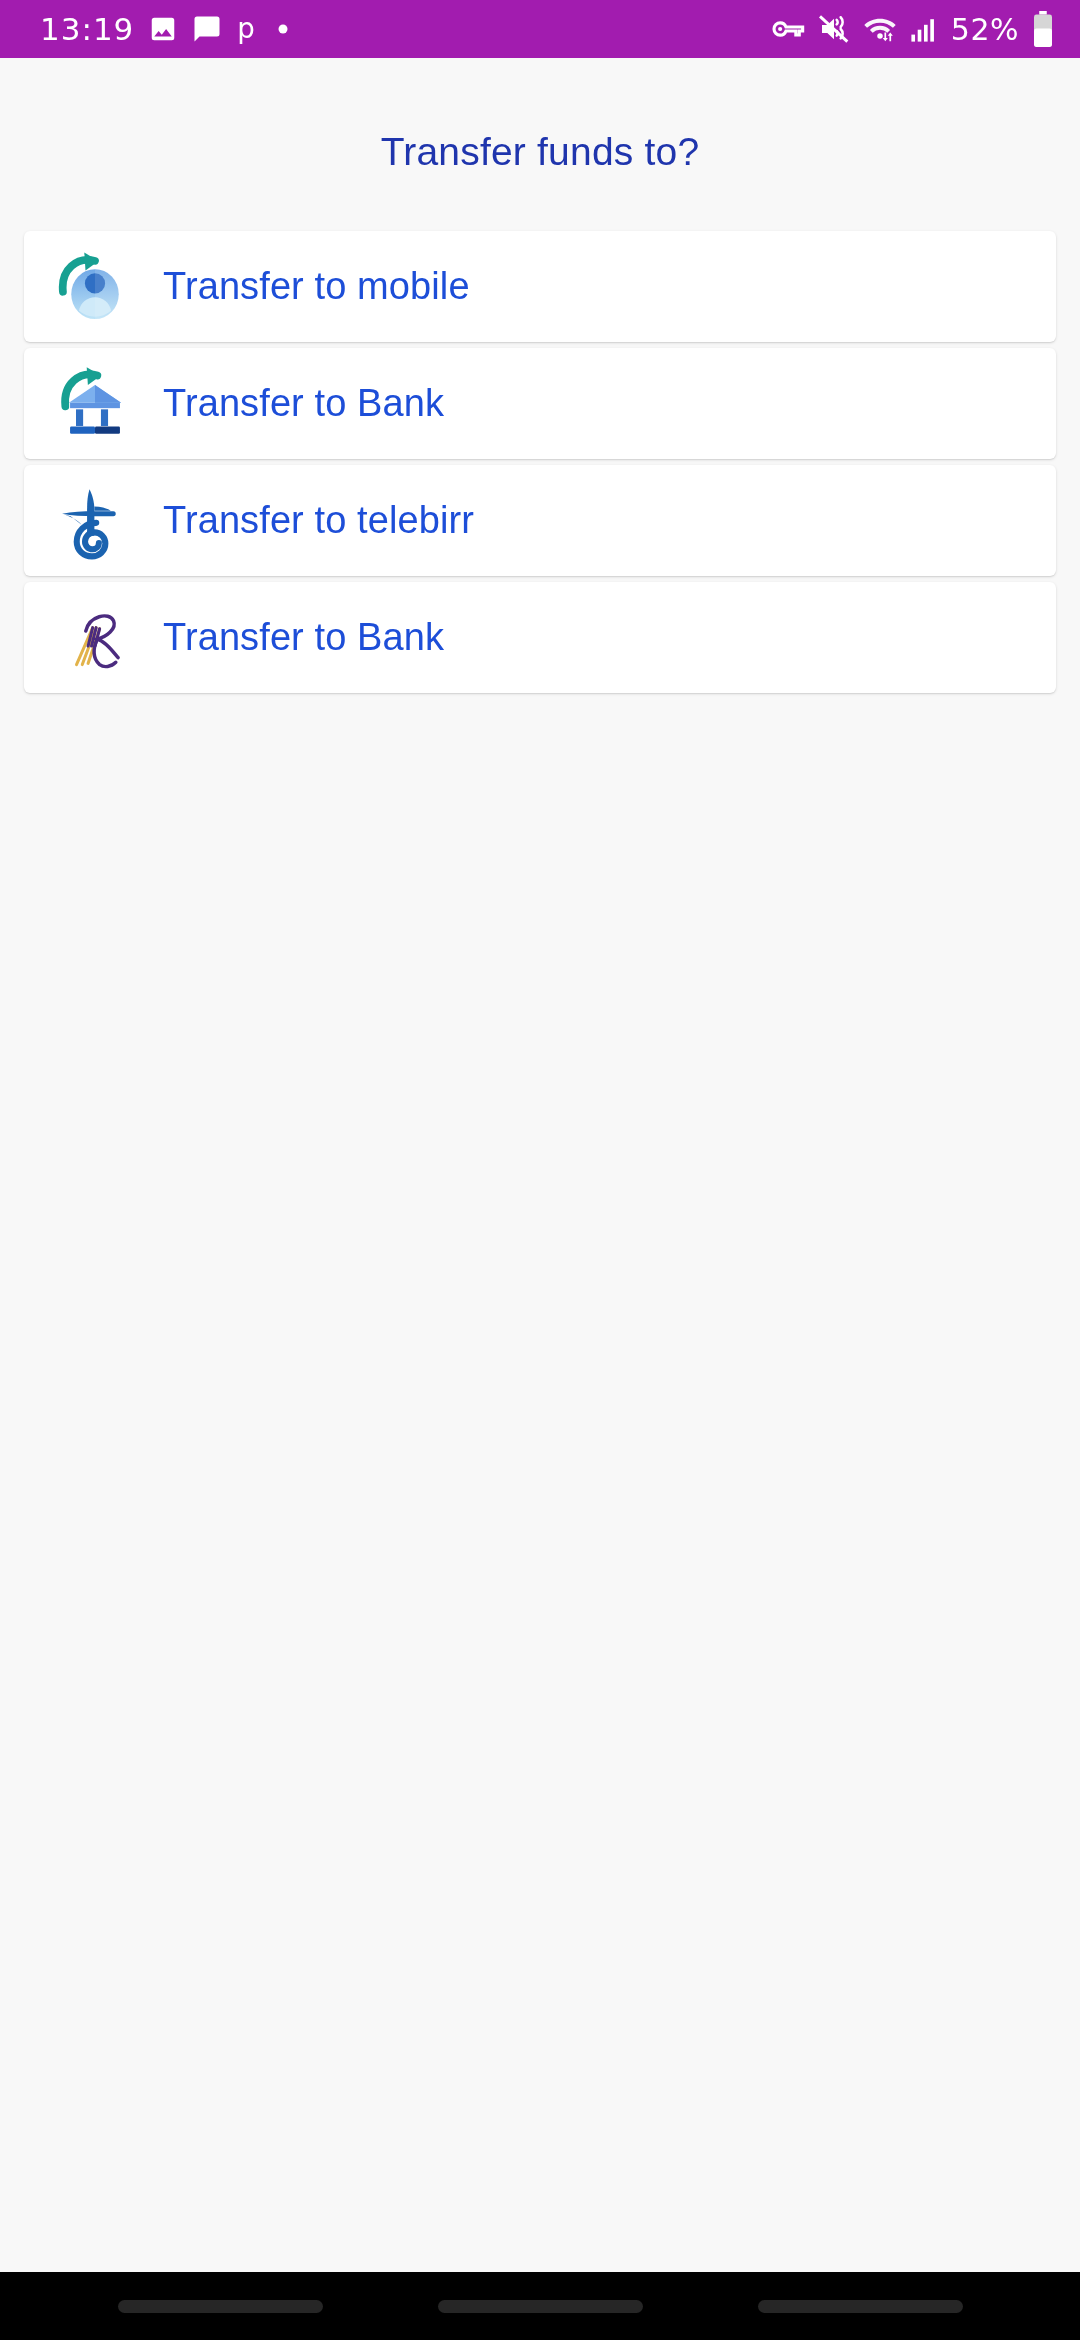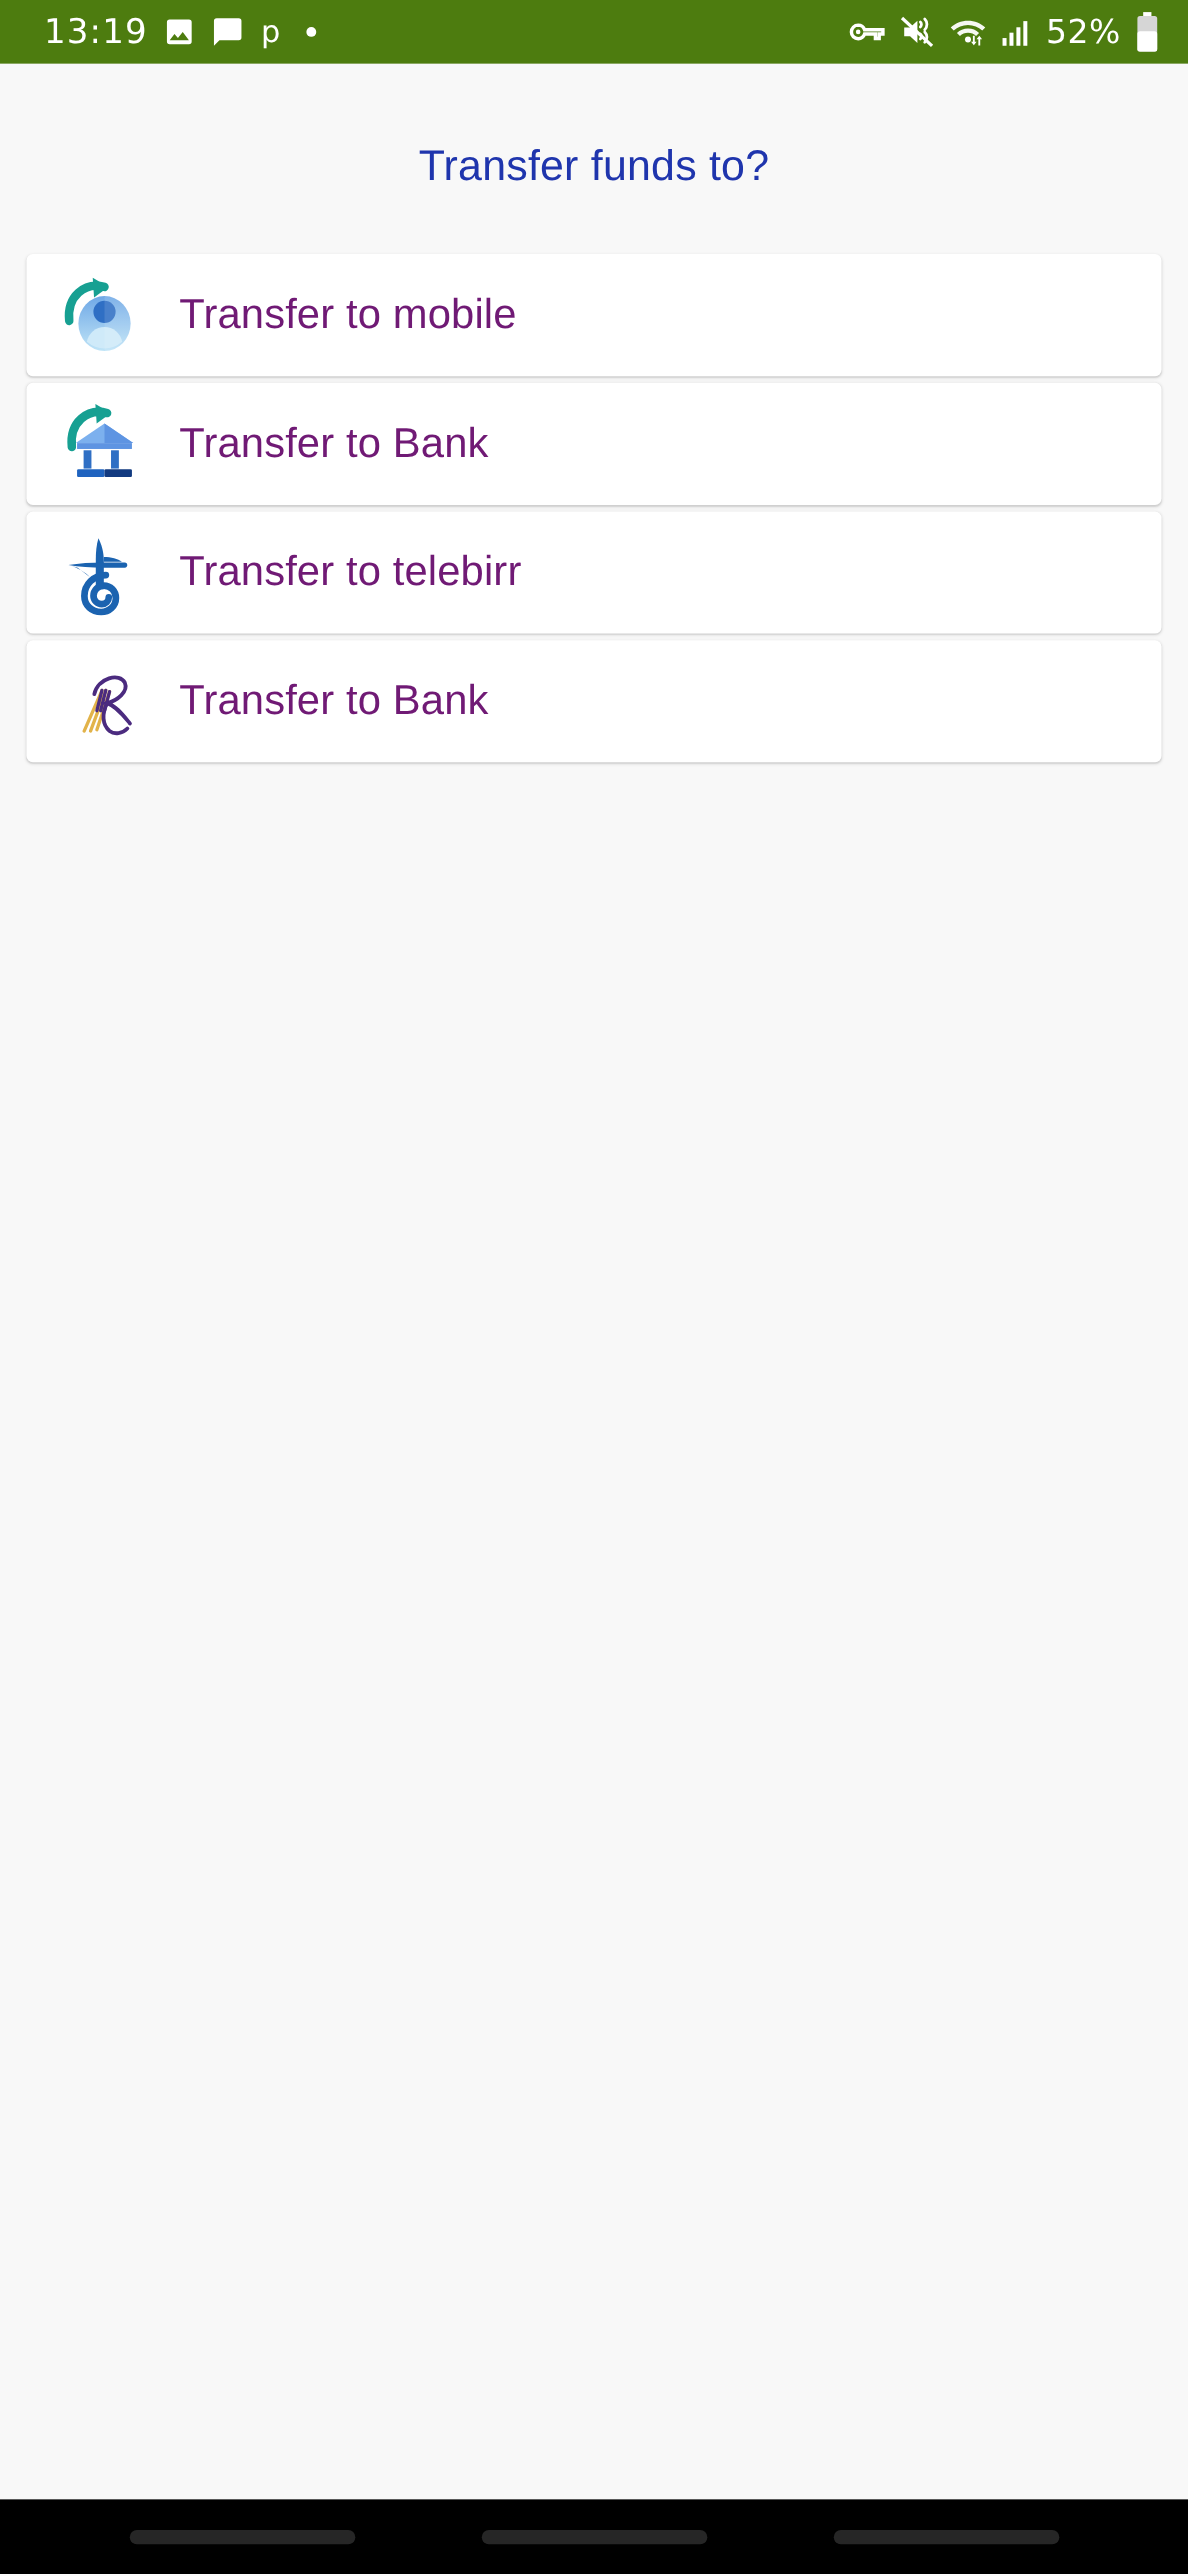--- a/index.html
+++ b/index.html
@@ -17,21 +17,21 @@
     width:1080px;
     height:2340px;
     background:#f8f8f8;
     display:flex;
     flex-direction:column;
   }
 
   
   .status-bar {
     height:58px;
-    background:#4d7c0f;
+    background:#a21caf;
     display:flex;
     align-items:center;
     justify-content:space-between;
     padding:0 26px 0 40px;
     flex:0 0 auto;
   }
   .status-left {
     display:flex;
     align-items:center;
     gap:14px;
@@ -121,21 +121,21 @@
     width:78px;
     height:78px;
     flex:0 0 auto;
     display:flex;
     align-items:center;
     justify-content:center;
   }
 
   .card-label {
     margin-left:29px;
-    color:#701a75;
+    color:#1d4ed8;
     font-size:38px;
     font-weight:400;
     letter-spacing:0.1px;
   }
 
   
   .nav-bar {
     height:68px;
     background:#000000;
     display:flex;

